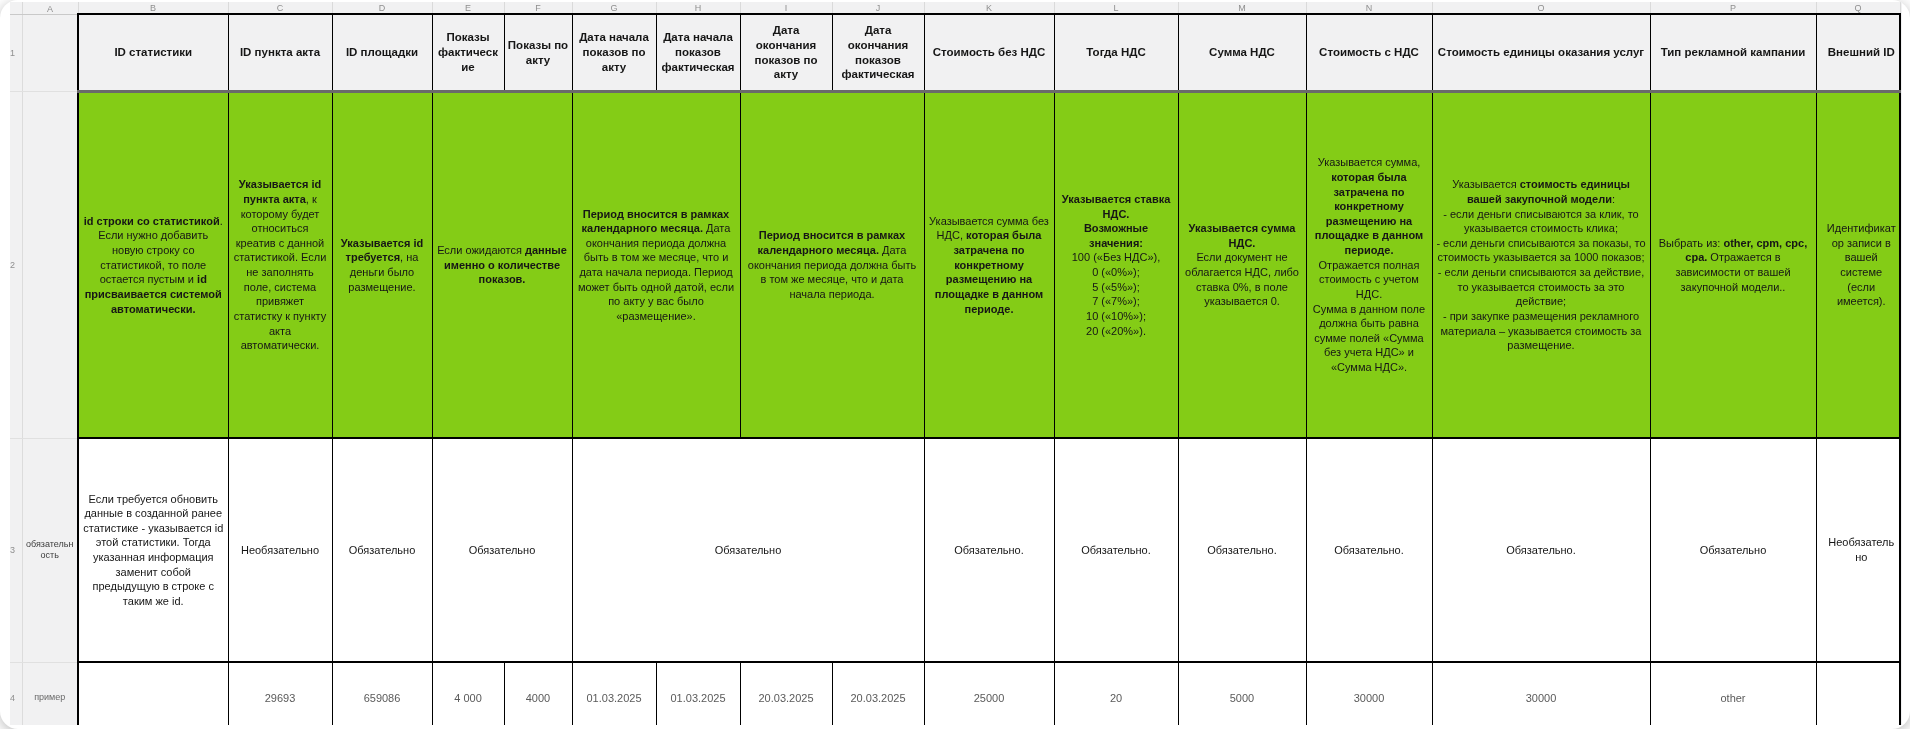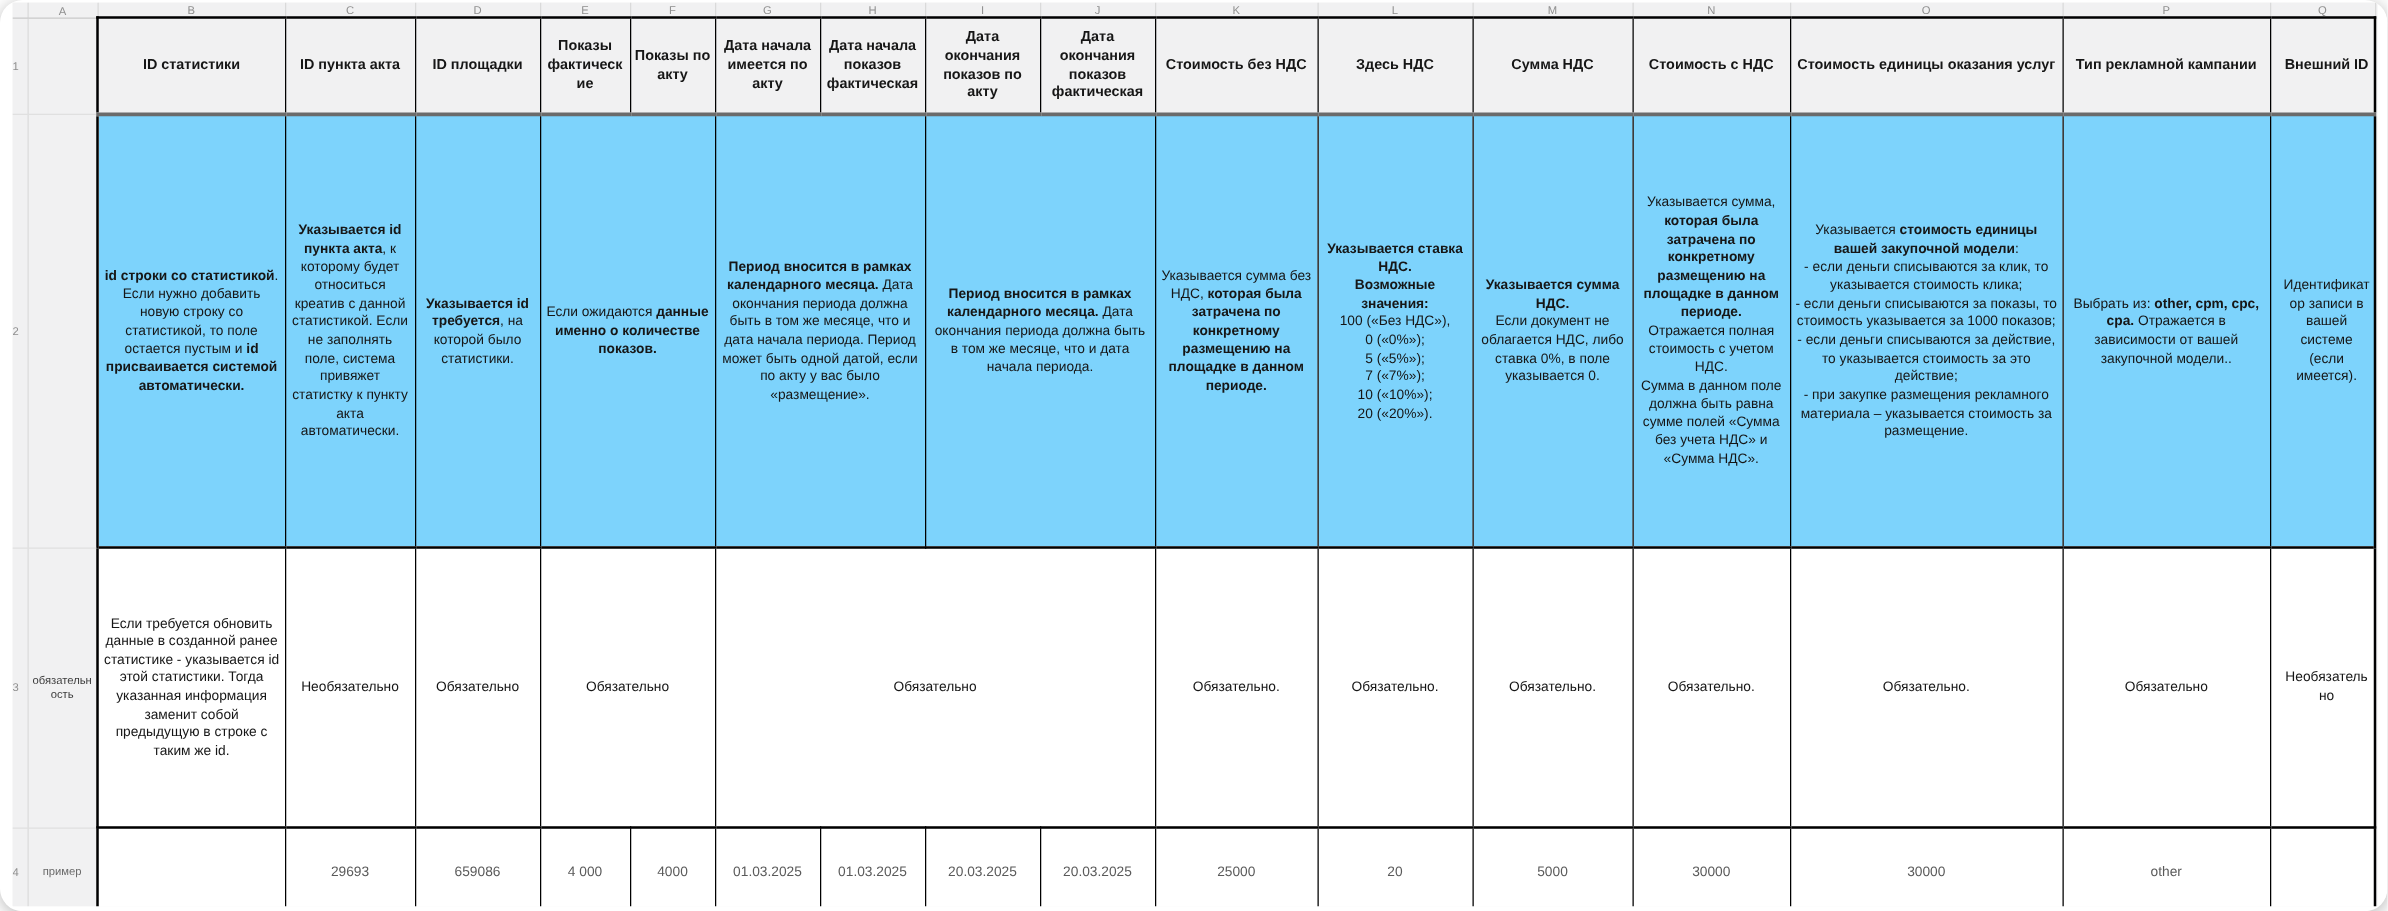--- a/index.html
+++ b/index.html
@@ -14,21 +14,21 @@
   tr.letters td{height:11px;font-size:9px;line-height:10px;color:#8f8f8f;padding:0;vertical-align:bottom;
                 background:#f1f1f2;border-right:1px solid #dadada;border-bottom:1px solid #c9c9c9;}
   
   td.gut{background:#f1f1f2;border:none;border-right:1px solid #dcdcdc;border-bottom:1px solid #e0e0e0;
          font-size:9px;color:#8f8f8f;text-align:left;padding:0;}
   td.albl{background:#f1f1f2;border:none;border-bottom:1px solid #e0e0e0;font-size:9px;color:#3c3c3c;
           line-height:1.25;overflow-wrap:anywhere;margin-left:40px;}
   
   tr.hdr td.c{height:73px;background:#f1f1f2;border:1px solid #000;border-top:2px solid #000;
               border-bottom:3px solid #6a6a6a;font-weight:bold;font-size:11.5px;line-height:1.3;}
-  tr.desc td.c{height:342px;background:#7dd3fc;border:1px solid #000;line-height:1.33;white-space:pre-line;}
+  tr.desc td.c{height:342px;background:#84cc16;border:1px solid #000;line-height:1.33;white-space:pre-line;}
   tr.req td.c{height:220px;background:#ffffff;border:1px solid #000;border-top:2px solid #000;
               border-bottom:2px solid #000;line-height:1.33;margin-left:16px;}
   tr.ex td.c{height:68px;background:#ffffff;border:1px solid #000;border-bottom:2px solid #000;color:#5a5a5a;}
   td.fw{border-left:2px solid #000 !important;}
   td.lw{border-right:2px solid #000 !important;padding-left:10px;}
   .b{font-weight:bold;}
   tr.ex td.albl{color:#6a6a6a;}
 </style>
 </head>
 <body>
@@ -80,39 +80,39 @@
       </tr>
 
       <tr class="hdr">
         <td class="gut">1</td>
         <td class="albl"></td>
         <td class="c fw">ID статистики</td>
         <td class="c">ID пункта акта</td>
         <td class="c">ID площадки</td>
         <td class="c">Показы фактические</td>
         <td class="c">Показы по акту</td>
-        <td class="c">Дата начала имеется по акту</td>
+        <td class="c">Дата начала показов по акту</td>
         <td class="c">Дата начала показов фактическая</td>
         <td class="c">Дата окончания показов по акту</td>
         <td class="c">Дата окончания показов фактическая</td>
         <td class="c">Стоимость без НДС</td>
-        <td class="c">Здесь НДС</td>
+        <td class="c">Тогда НДС</td>
         <td class="c">Сумма НДС</td>
         <td class="c">Стоимость с НДС</td>
         <td class="c">Стоимость единицы оказания услуг</td>
         <td class="c">Тип рекламной кампании</td>
         <td class="c lw">Внешний ID</td>
       </tr>
 
       <tr class="desc">
         <td class="gut">2</td>
         <td class="albl"></td>
         <td class="c fw"><span class="b">id строки со статистикой</span><span>. Если нужно добавить новую строку со статистикой, то поле остается пустым и </span><span class="b">id присваивается системой автоматически.</span></td>
         <td class="c"><span class="b">Указывается id пункта акта</span><span>, к которому будет относиться креатив с данной статистикой. Если не заполнять поле, система привяжет статистку к пункту акта автоматически.</span></td>
-        <td class="c"><span class="b">Указывается id требуется</span><span>, на которой было статистики.</span></td>
+        <td class="c"><span class="b">Указывается id требуется</span><span>, на деньги было размещение.</span></td>
         <td class="c" colspan="2"><span>Если ожидаются </span><span class="b">данные именно о количестве показов.</span></td>
         <td class="c" colspan="2"><span class="b">Период вносится в рамках календарного месяца. </span><span>Дата окончания периода должна быть в том же месяце, что и дата начала периода. Период может быть одной датой, если по акту у вас было «размещение».</span></td>
         <td class="c" colspan="2"><span class="b">Период вносится в рамках календарного месяца. </span><span>Дата окончания периода должна быть в том же месяце, что и дата начала периода.</span></td>
         <td class="c"><span>Указывается сумма без НДС, </span><span class="b">которая была затрачена по конкретному размещению на площадке в данном периоде.</span></td>
         <td class="c"><span class="b">Указывается ставка НДС.
 Возможные значения:</span><span>
 100 («Без НДС»),
 0 («0%»);
 5 («5%»);
 7 («7%»);

